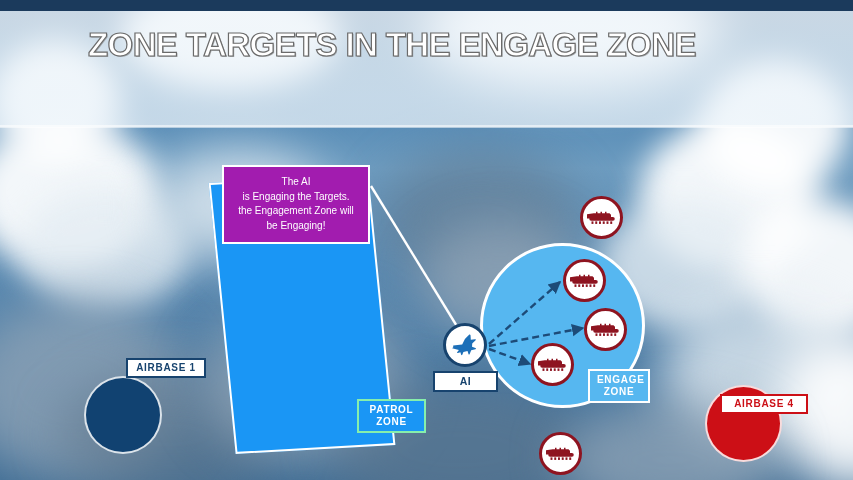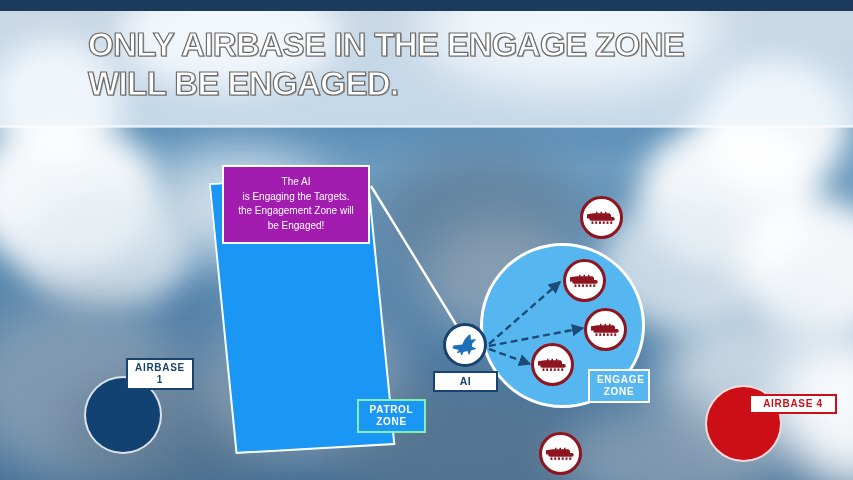--- a/index.html
+++ b/index.html
@@ -101,25 +101,25 @@
     position:absolute;box-sizing:border-box;
     font-size:10px;font-weight:bold;letter-spacing:.7px;
     text-align:center;line-height:1.22;padding:3px 7px;
   }
   .lbl-ai{
     left:433px;top:371px;width:65px;
     background:#ffffff;border:2px solid #17436e;color:#17436e;
     font-size:10.5px;letter-spacing:.5px;padding:2px 6px;
   }
   .lbl-ab1{
-    left:126px;top:358px;width:68px;
+    left:126px;top:358px;width:80px;
     background:#ffffff;border:2px solid #17436e;color:#17436e;padding:2px 5px;
   }
   .lbl-ab4{
-    left:749px;top:394px;width:88px;
+    left:720px;top:394px;width:88px;
     background:#ffffff;border:2px solid #cc0f16;color:#cc0f16;padding:2px 5px;
   }
   .lbl-patrol{
     left:357px;top:399px;width:69px;
     background:#1a96f5;border:2px solid #86efac;color:#ffffff;
   }
   .lbl-engage{
     left:588px;top:369px;width:62px;
     background:#56b7f0;border:2px solid #ffffff;color:#ffffff;
   }
@@ -259,38 +259,37 @@
   <div class="icon-node ai-node">
     <svg viewBox="0 0 32 32">
       <path fill="#1c6fb8" d="M3.4 16.6 l9.6-1.1 l2.1-4.4 c.5-1 1.1-1.9 1.8-2.6 l3.2-3.3 c.7-.7 1.7-.5 1.8.5 l.3 4.6 l4.4-.5 c.9-.1 1.3.6.7 1.2 l-3.6 3.5 l-.2 3.3 l3.6 1.5 c.8.3.8 1.1 0 1.3 l-4.5 1.1 l-1.6 3.9 c-.3.8-1.1.8-1.3 0 l-1-3.2 l-4.4 1 l-1.2 3 c-.3.7-1 .7-1.2 0 l-.8-2.6 l-2.6.6 c-.8.2-1.2-.4-.7-1 l1.7-2 l-6.3-1.6 c-.9-.2-.9-1.1 .2-1.2 z"></path>
     </svg>
   </div>
 
   <div class="callout">
     <div>The AI</div>
     <div>is Engaging the Targets.</div>
     <div>the Engagement Zone will</div>
-    <div>be Engaged!</div>
+    <div>be Engaging!</div>
   </div>
 
   <div class="lbl lbl-ai">AI</div>
   <div class="lbl lbl-ab1">AIRBASE 1</div>
   <div class="lbl lbl-ab4">AIRBASE 4</div>
 
   <div class="lbl lbl-patrol">
     <div>PATROL</div>
     <div>ZONE</div>
   </div>
 
   <div class="lbl lbl-engage">
     <div>ENGAGE</div>
     <div>ZONE</div>
   </div>
 
   <div class="top-strip"></div>
   <div class="title-band"></div>
   <div class="band-bottom"></div>
   <div class="slide-title">
-    <span>ONLY AIRBASE IN THE ENGAGE ZONE</span>
-    <span>WILL BE ENGAGED.</span>
+    <span>ZONE TARGETS IN THE ENGAGE ZONE</span>
   </div>
 
 </div>
 
 </body></html>

